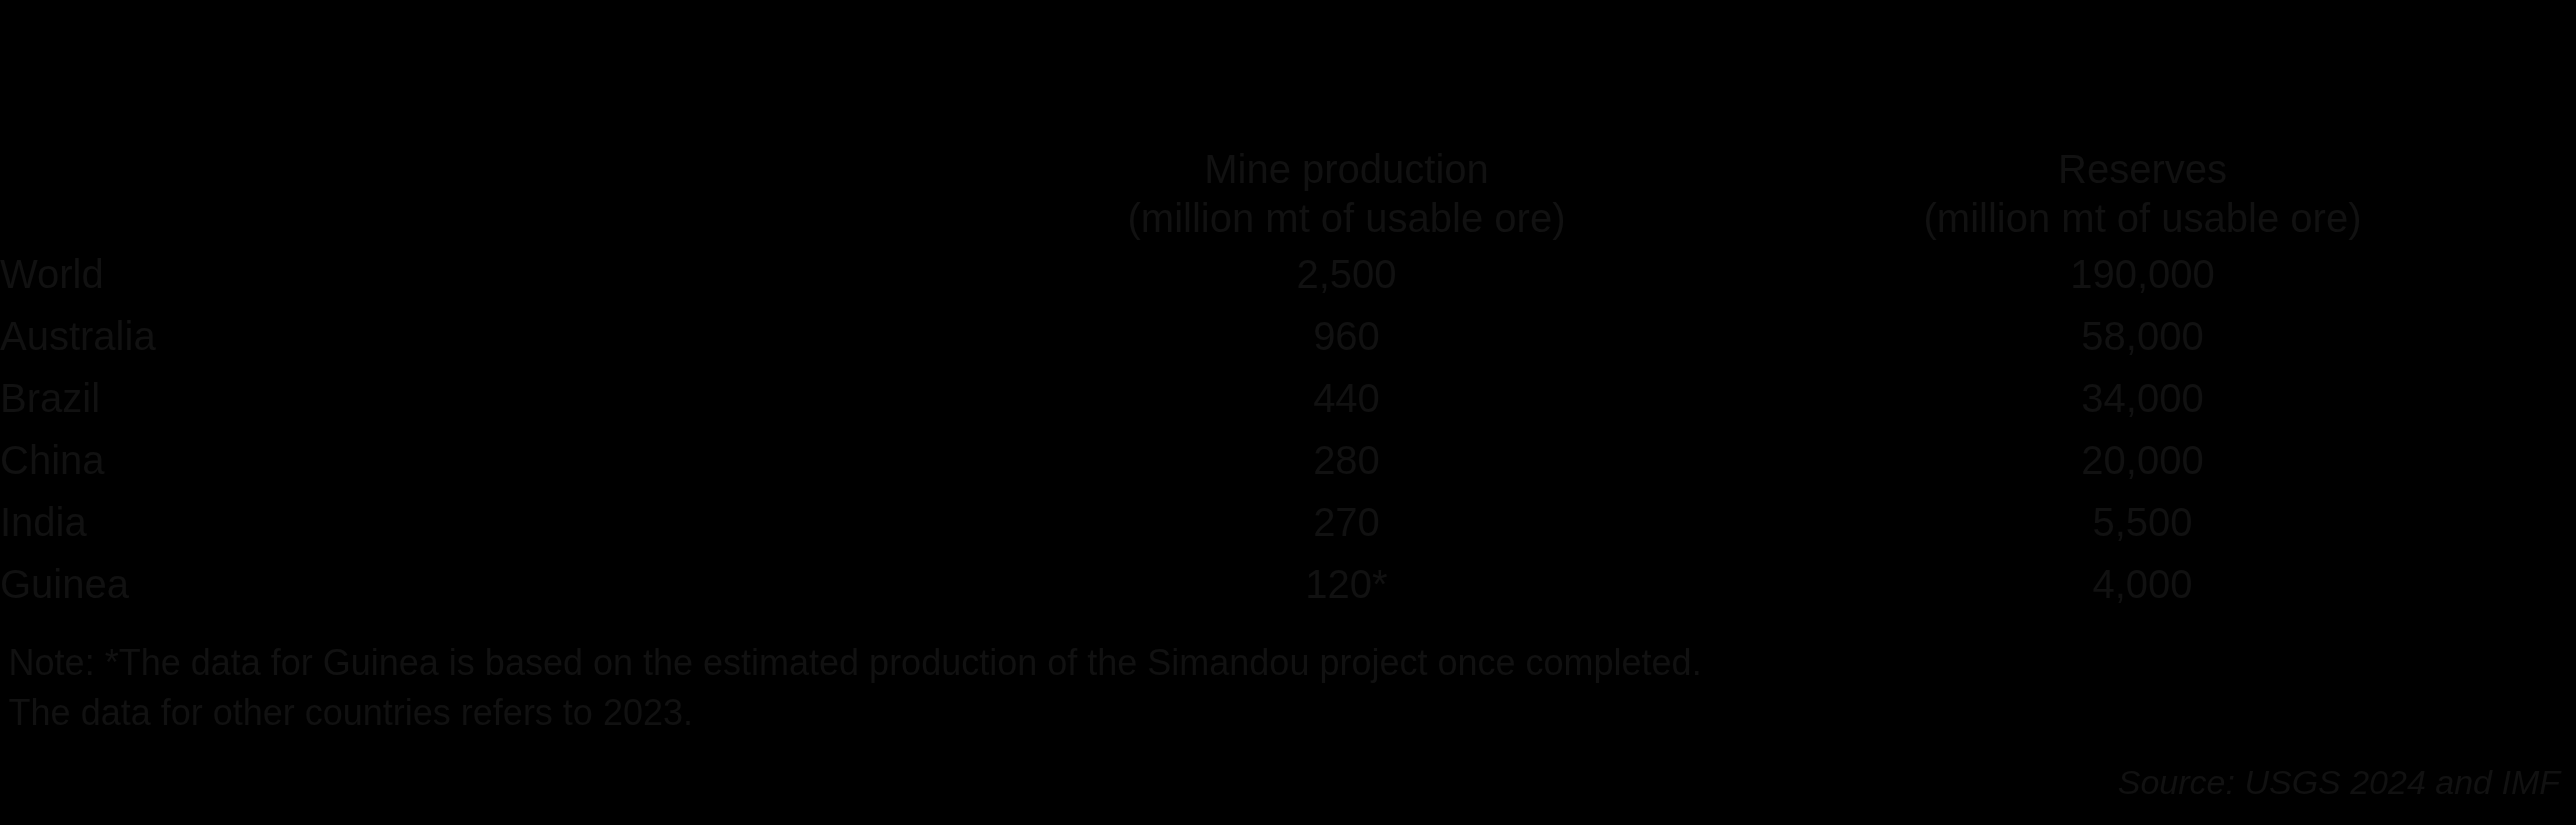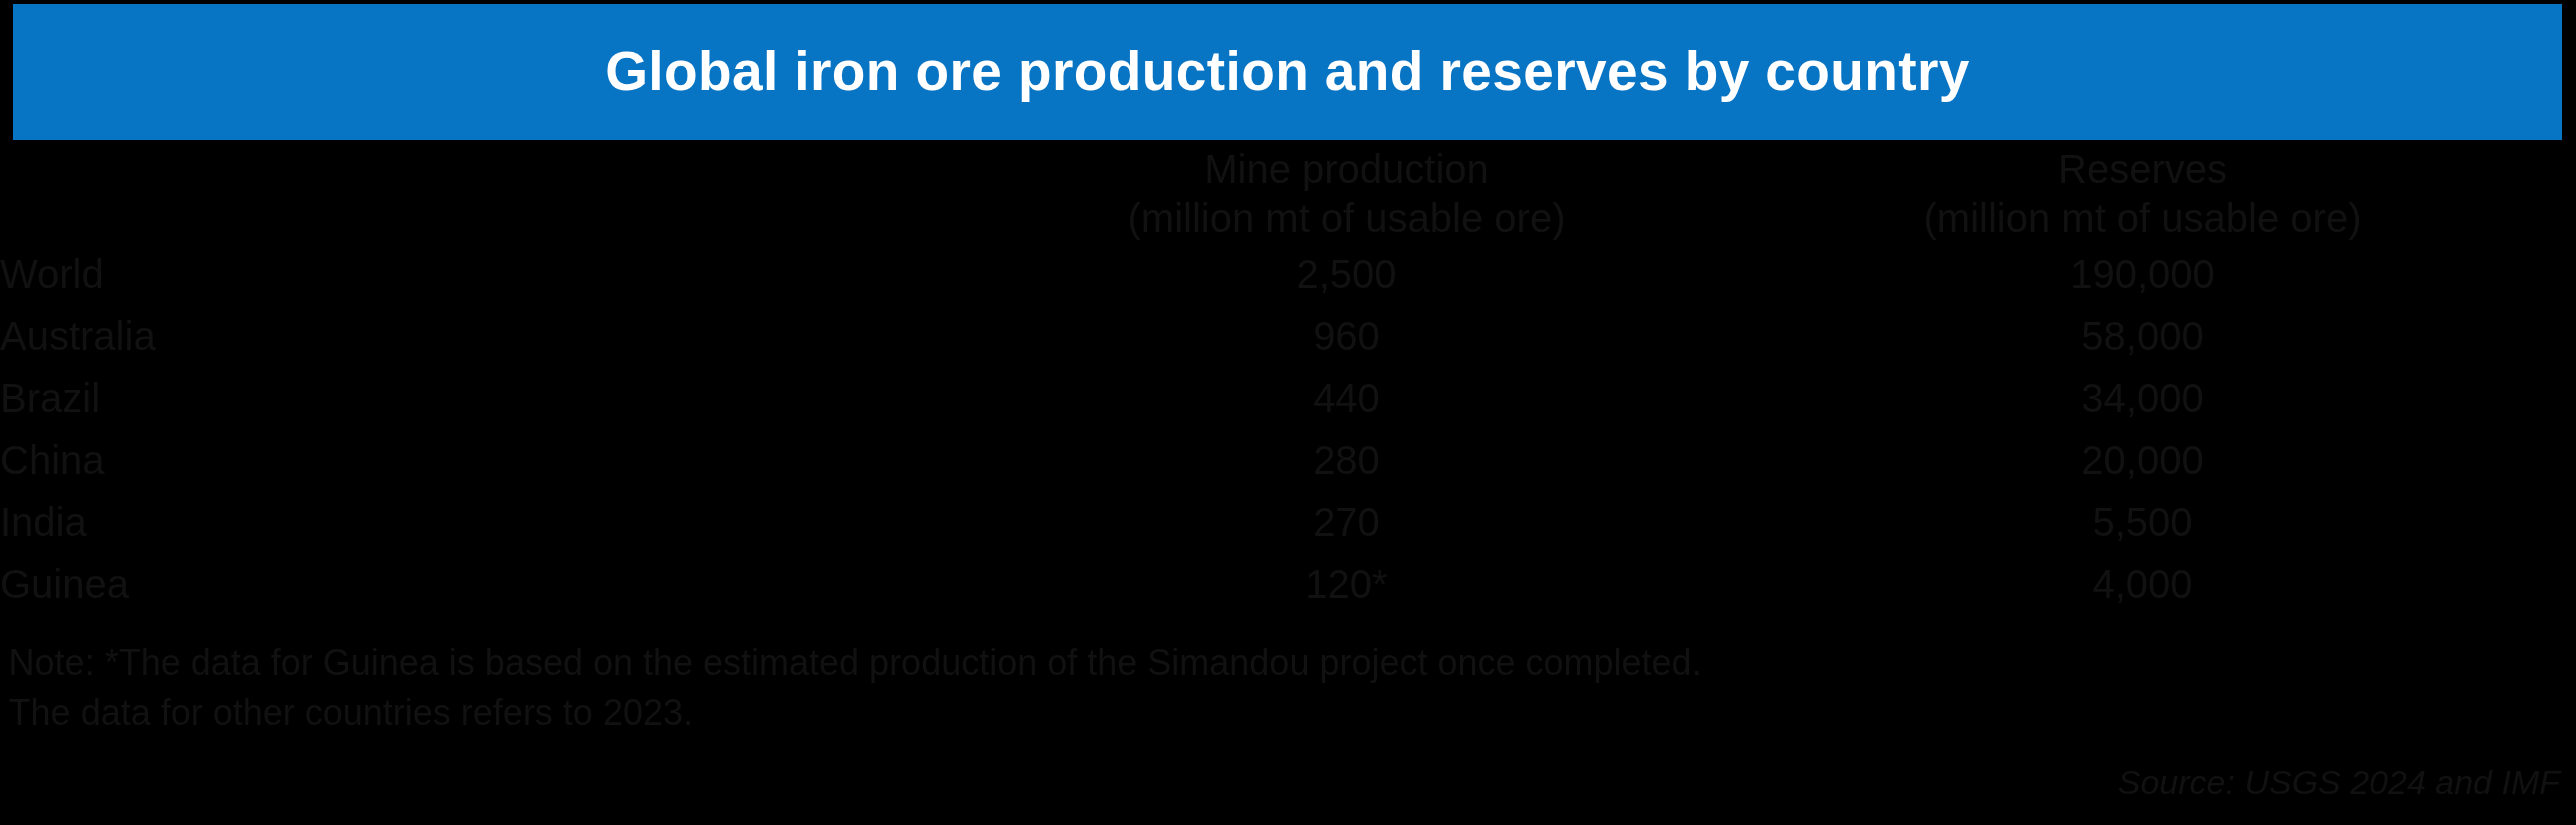--- a/index.html
+++ b/index.html
@@ -113,23 +113,20 @@
     font-style: italic;
     color: #111111;
     white-space: nowrap;
   }
 </style>
 </head>
 <body>
 
 <div class="slide">
 
-  <div class="title-bar">
-    <div class="title-text">Global iron ore production and reserves by country</div>
-  </div>
 
   <div class="table-wrap">
     <table class="data">
       <colgroup>
         <col class="c-country">
         <col class="c-prod">
         <col class="c-res">
       </colgroup>
       <thead>
         <tr>

